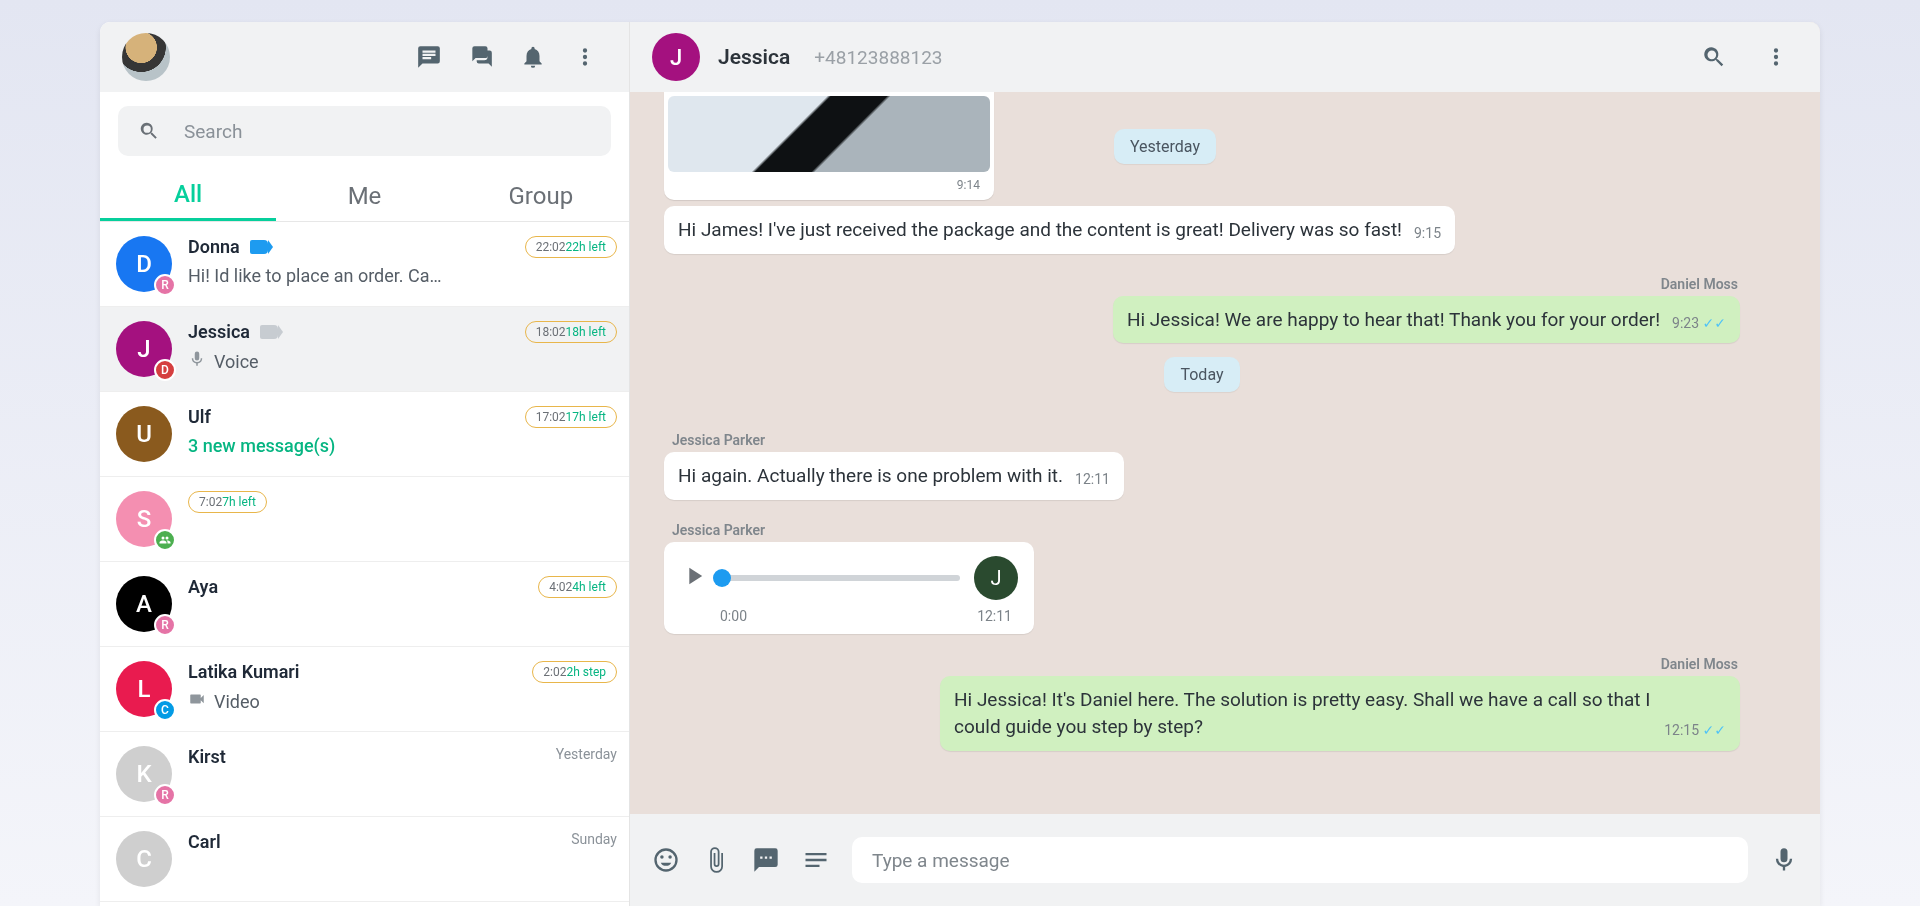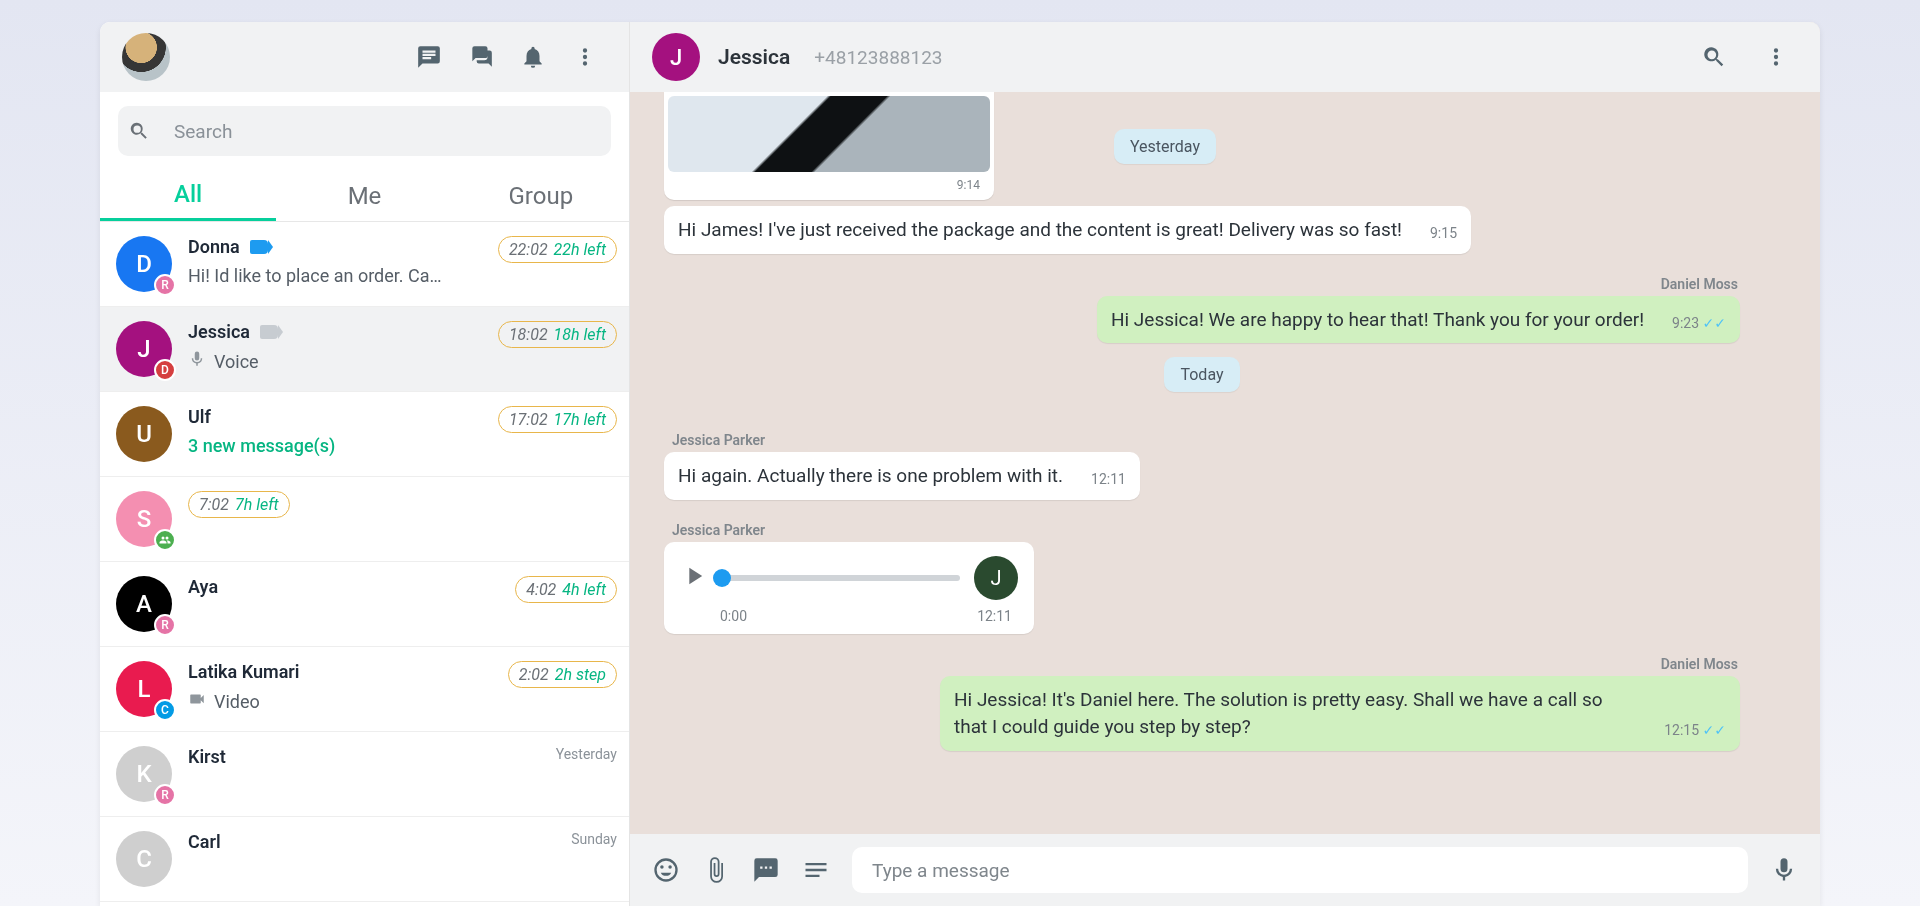--- a/index.html
+++ b/index.html
@@ -6,74 +6,74 @@
   body{background:linear-gradient(180deg,#e3e6f2 0%,#f4f5fa 100%);width:1920px;height:906px;overflow:hidden;padding:22px 100px 0;}
   .app{display:flex;width:100%;height:100%;background:#fff;border-radius:10px 10px 0 0;box-shadow:0 2px 6px rgba(0,0,0,.08);overflow:hidden;}
   
   .left{width:530px;flex:none;display:flex;flex-direction:column;border-right:1px solid #e4e4e4;}
   .lhdr{height:70px;background:#f1f2f3;display:flex;align-items:center;padding:0 22px;gap:8px;}
   .avatar-img{width:48px;height:48px;border-radius:50%;background:radial-gradient(circle at 40% 30%,#d6b27a 0 35%,#363636 36% 55%,#b8c3c8 56% 100%);}
   .lhdr-spacer{flex:1;}
   .icon-btn{width:44px;height:44px;display:flex;align-items:center;justify-content:center;border-radius:50%;cursor:pointer;}
   .icon-btn svg{fill:#54656f;width:26px;height:26px;}
   .search-wrap{padding:14px 18px;}
-  .search{height:50px;background:#f1f2f3;border-radius:10px;display:flex;align-items:center;padding:0 10px;gap:24px;color:#8a9198;font-size:19px;}
+  .search{height:50px;background:#f1f2f3;border-radius:10px;display:flex;align-items:center;padding:0 20px;gap:24px;color:#8a9198;font-size:19px;}
   .search svg{width:22px;height:22px;fill:#6a7076;}
   .tabs{display:flex;height:52px;border-bottom:1px solid #e7e7e7;}
   .tab{flex:1;display:flex;align-items:center;justify-content:center;font-size:24px;color:#6b7076;cursor:pointer;}
   .tab.active{color:#06cf9c;border-bottom:3px solid #06cf9c;font-weight:500;}
   .chatlist{flex:1;overflow-y:auto;}
   .chat{display:flex;align-items:flex-start;padding:14px 12px 14px 16px;gap:16px;border-bottom:1px solid #eeeeee;cursor:pointer;}
   .chat.active{background:#f1f2f3;}
   .cavatar{position:relative;width:56px;height:56px;border-radius:50%;display:flex;align-items:center;justify-content:center;color:#fff;font-size:24px;font-weight:500;flex:none;}
   .badge{position:absolute;right:-4px;bottom:-4px;width:22px;height:22px;border-radius:50%;border:2px solid #fff;display:flex;align-items:center;justify-content:center;font-size:12px;color:#fff;}
   .cbody{flex:1;min-width:0;}
   .crow1{display:flex;align-items:center;gap:10px;}
   .cname{font-size:18px;font-weight:600;color:#1f2937;text-align:center;}
   .tag{width:18px;height:14px;border-radius:2px 4px 4px 2px;position:relative;}
   .tag::after{content:"";position:absolute;right:-5px;top:0;border-top:7px solid transparent;border-bottom:7px solid transparent;}
   .tag.blue{background:#1d9bf0;} .tag.blue::after{border-left:5px solid #1d9bf0;}
   .tag.grey{background:#c7ccd1;} .tag.grey::after{border-left:5px solid #c7ccd1;}
   .csub{display:flex;align-items:center;gap:8px;font-size:18px;color:#555d66;margin-top:8px;white-space:nowrap;overflow:hidden;text-overflow:ellipsis;}
   .csub.green{color:#06b582;font-weight:500;}
   .csub svg{width:18px;height:18px;fill:#8f969c;}
   .cmeta{display:flex;flex-direction:column;align-items:flex-end;gap:4px;flex:none;}
-  .pill{border:1px solid #e8b64b;border-radius:14px;padding:3px 10px;font-size:16px;display:flex;gap:6px;color:#6b7076;font-style:italic;}
+  .pill{border:1px solid #e8b64b;border-radius:14px;padding:3px 10px;font-size:12px;display:flex;color:#6b7076;}
   .pill .left-t{color:#6b7076;}
   .pill .right-t{color:#06b582;}
   .meta-txt{font-size:14px;color:#8b9299;}
   
   .right{flex:1;display:flex;flex-direction:column;background:#e9dfda;}
   .rhdr{height:70px;background:#f1f2f3;display:flex;align-items:center;padding:0 22px;gap:18px;}
   .ravatar{width:48px;height:48px;border-radius:50%;background:#a4117f;color:#fff;display:flex;align-items:center;justify-content:center;font-size:22px;font-weight:500;}
   .rtitle{font-size:21px;font-weight:600;color:#2c333a;}
   .rphone{font-size:19px;color:#9aa0a6;margin-left:6px;}
   .rhdr-spacer{flex:1;}
   .thread{flex:1;overflow-y:auto;padding:0 80px 20px 34px;display:flex;flex-direction:column;}
   .imgmsg{width:330px;background:#fff;border-radius:0 0 10px 10px;box-shadow:0 1px 1px rgba(0,0,0,.1);padding:4px 4px 8px;align-self:flex-start;}
   .fakeimg{height:76px;border-radius:6px;background:linear-gradient(135deg,#dfe7ee 0 40%,#0e1113 41% 55%,#aab4bb 56% 100%);}
   .imgtime{text-align:right;font-size:12px;color:#7c8389;padding:6px 10px 0 0;}
   .datechip{align-self:center;background:#d7edf6;color:#4a5560;font-size:16px;padding:8px 16px;border-radius:10px;margin:14px 0 18px;box-shadow:0 1px 1px rgba(0,0,0,.06);}
-  .bubble{max-width:82%;border-radius:10px;padding:10px 14px;font-size:19px;line-height:1.45;box-shadow:0 1px 1px rgba(0,0,0,.08);display:inline-flex;align-items:flex-end;gap:28px;}
+  .bubble{max-width:82%;border-radius:10px;padding:10px 14px;font-size:19px;line-height:1.45;box-shadow:0 1px 1px rgba(0,0,0,.08);display:inline-flex;align-items:flex-end;gap:12px;}
   .bubble.in{background:#fff;color:#2c333a;align-self:flex-start;}
   .bubble.out{background:#d0f0c0;color:#2c333a;align-self:flex-end;}
   .btime{font-size:14px;color:#7c8389;white-space:nowrap;}
   .ticks{color:#4fc3f7;}
   .sender{font-size:14px;font-weight:600;color:#7f868c;margin:22px 0 4px;}
   .sender.in{align-self:flex-start;margin-left:8px;}
   .sender.out{align-self:flex-end;margin-right:2px;}
   .voice{width:370px;background:#fff;border-radius:10px;box-shadow:0 1px 1px rgba(0,0,0,.08);padding:14px 16px 10px;align-self:flex-start;}
   .voice-row{display:flex;align-items:center;gap:14px;}
   .play svg{width:28px;height:28px;fill:#6b7076;}
   .track{flex:1;height:6px;background:#d0d4d8;border-radius:3px;position:relative;}
   .thumb{position:absolute;left:0;top:50%;transform:translate(-50%,-50%);width:18px;height:18px;border-radius:50%;background:#1d9bf0;}
   .vavatar{width:44px;height:44px;border-radius:50%;background:#2a4a2f;color:#fff;display:flex;align-items:center;justify-content:center;font-size:20px;}
   .voice-meta{display:flex;justify-content:space-between;font-size:14px;color:#7c8389;margin-top:8px;padding:0 6px 0 40px;}
   
-  .composer{height:72px;background:#f1f2f3;display:flex;align-items:center;padding:0 22px;gap:22px;}
+  .composer{height:92px;background:#f1f2f3;display:flex;align-items:center;padding:0 22px;gap:22px;}
   .composer svg{width:28px;height:28px;fill:#54656f;}
   .cinput{flex:1;height:46px;background:#fff;border-radius:10px;display:flex;align-items:center;padding:0 20px;color:#7f868c;font-size:19px;}
 </style>
 </head>
 <body>
 
 <div class="app">
 
   <div class="left">
     <div class="lhdr">

